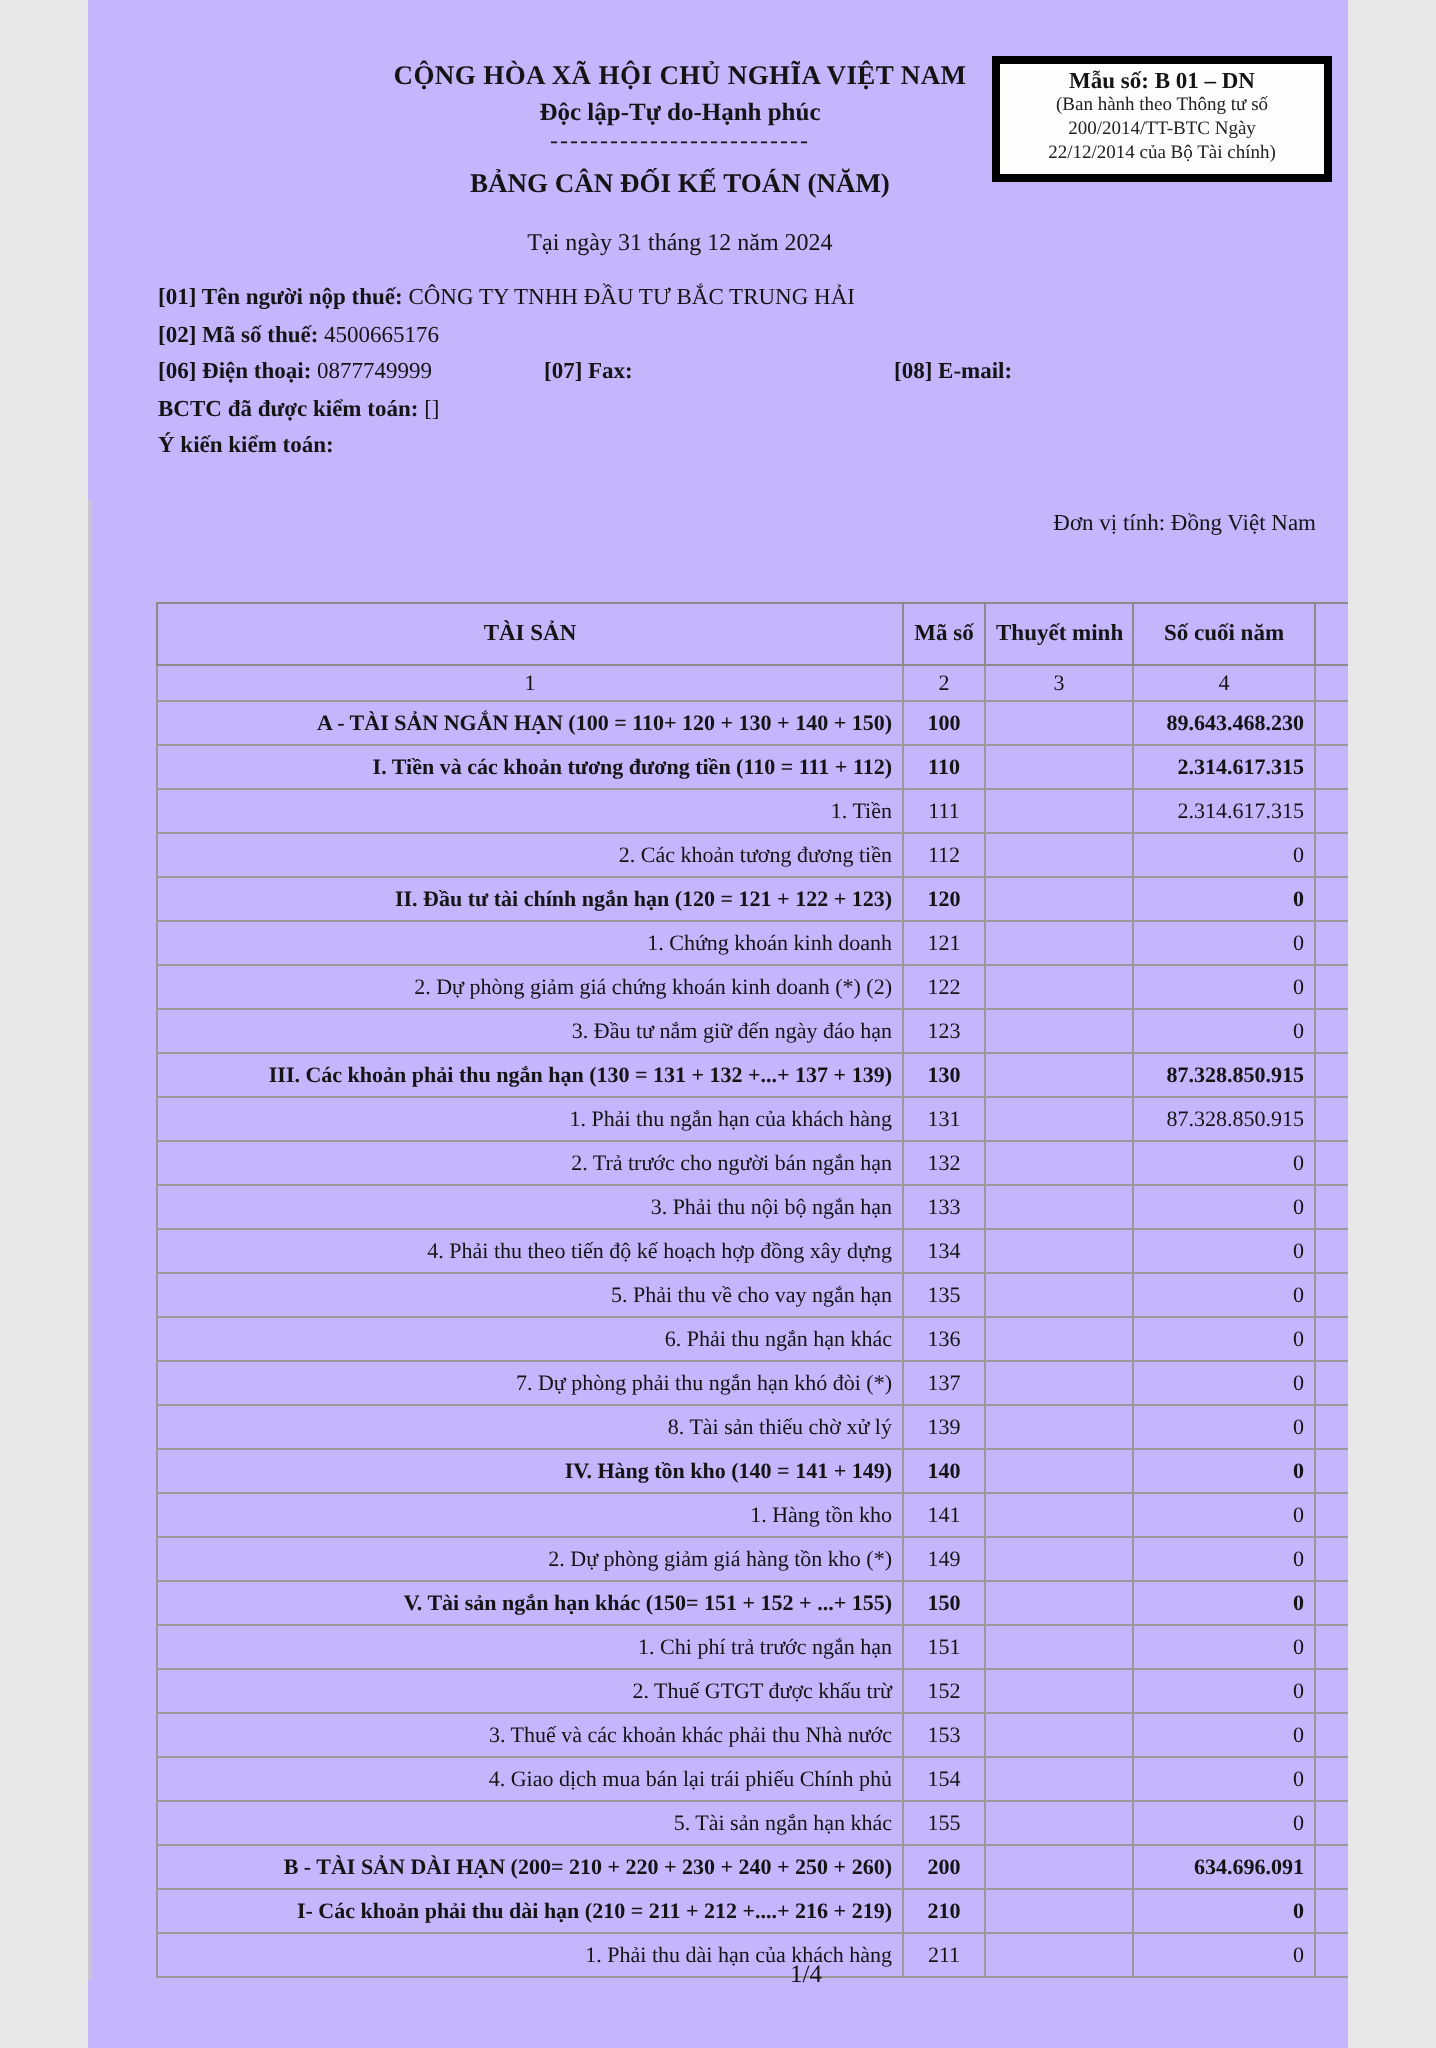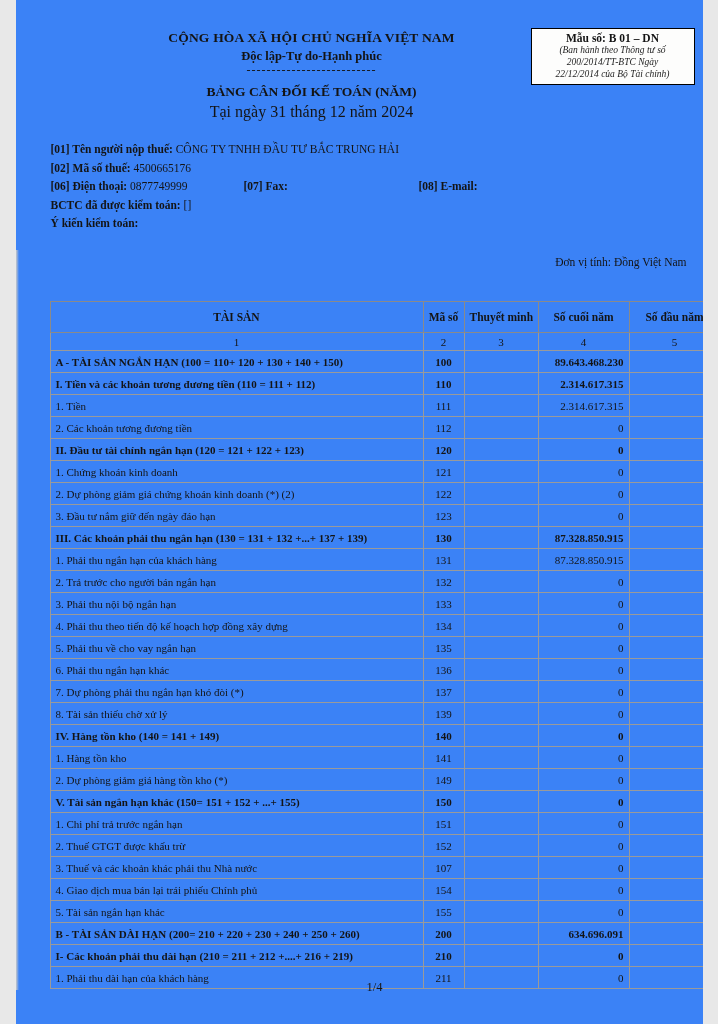--- a/index.html
+++ b/index.html
@@ -1,54 +1,55 @@
 <!DOCTYPE html>
 <html><head>
 <meta charset="utf-8">
 <style>
   html,body { margin:0; padding:0; background:#e8e8e8; }
   .page {
-    position:relative; width:687px; height:1024px; margin:0 auto;
-    background:#3b82f6; overflow:hidden; color:#141414;
+    position:relative; width:594px; height:1024px; margin:0 auto;
+    background:#c4b5fd; overflow:hidden; color:#141414;
     font-family:"Liberation Serif","DejaVu Serif",serif;
+    padding-left:36px;
   }
   .scan-edge { position:absolute; left:0; top:250px; width:3px; height:740px;
     background:linear-gradient(to right,#c9c9c9,rgba(255,255,255,0)); }
 
   
   .header-center { position:absolute; top:30px; left:0; width:592px; text-align:center; }
   .nat-title   { font-weight:bold; font-size:13.5px; letter-spacing:.2px; }
   .nat-sub     { font-weight:bold; font-size:12.5px; margin-top:3px; }
   .divider     { font-size:12px; letter-spacing:1px; line-height:10px; margin-top:1px; }
   .form-title  { font-weight:bold; font-size:13.5px; margin-top:9px; }
   .form-sub    { font-style:italic; font-size:11.5px; margin-top:4px; }
-  .form-date   { font-size:16px; margin-top:3px; }
+  .form-date   { font-size:12px; margin-top:14px; }
 
   .form-box { position:absolute; top:28px; right:8px; width:154px;
-    border:1px solid #000000; padding:3px 4px 4px; text-align:center;
+    border:4px solid #000000; padding:3px 4px 4px; text-align:center;
     background:#fdfdfc; }
   .form-box .b1 { font-size:11.5px; font-weight:bold; }
-  .form-box .b2 { font-size:9.5px; font-style:italic; line-height:12px; color:#222; }
+  .form-box .b2 { font-size:9.5px; line-height:12px; color:#222; }
 
   
   .info { position:absolute; top:140px; left:35px; width:620px; font-size:11.5px; line-height:17.5px; }
   .info b { font-weight:bold; }
   .info-grid { display:grid; grid-template-columns:193px 175px 180px; column-gap:0; }
   .info-row { margin-top:1px; }
 
   .unit-note { position:absolute; top:256px; right:16px; font-size:11.5px; }
 
   
   table.bs { position:absolute; top:281px; left:34px; width:670px;
     border-collapse:collapse; table-layout:fixed; font-size:11px;margin-top:20px; }
   table.bs th, table.bs td { border:1px solid #9a9a9a; padding:0 5px; overflow:hidden; white-space:nowrap; }
   table.bs thead tr.h1 th { height:30px; font-size:11.5px; font-weight:bold; text-align:center; border-color:#8a8a8a; }
   table.bs thead tr.h2 td { height:17px; text-align:center; font-size:11px; }
   table.bs tbody td { height:21px; }
-  td.c-label { text-align:left; padding-left:6px; }
+  td.c-label { text-align:right; padding-left:6px; }
   td.c-code  { text-align:center; }
   td.c-end, td.c-begin { text-align:right; padding-right:7px; }
   tr.bold td { font-weight:bold; }
   table.bs { border:1px solid #777; }
 
   .page-number { position:absolute; top:980px; left:0; width:718px; text-align:center; font-size:12.5px; }
 
   
   .stamp { position:absolute; left:672px; top:483px; width:206px; height:206px; opacity:.85; }
 </style>
@@ -276,21 +277,21 @@
     </tr>
         <tr>
       <td class="c-label">2. Thuế GTGT được khấu trừ</td>
       <td class="c-code">152</td>
       <td class="c-note"></td>
       <td class="c-end">0</td>
       <td class="c-begin">0</td>
     </tr>
         <tr>
       <td class="c-label">3. Thuế và các khoản khác phải thu Nhà nước</td>
-      <td class="c-code">107</td>
+      <td class="c-code">153</td>
       <td class="c-note"></td>
       <td class="c-end">0</td>
       <td class="c-begin">0</td>
     </tr>
         <tr>
       <td class="c-label">4. Giao dịch mua bán lại trái phiếu Chính phủ</td>
       <td class="c-code">154</td>
       <td class="c-note"></td>
       <td class="c-end">0</td>
       <td class="c-begin">0</td>

